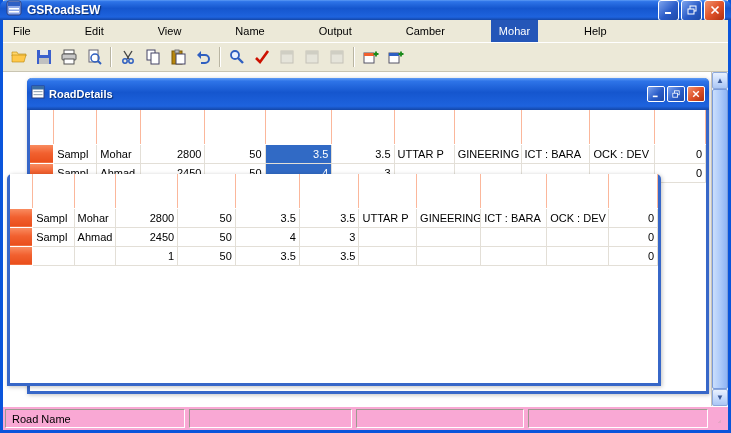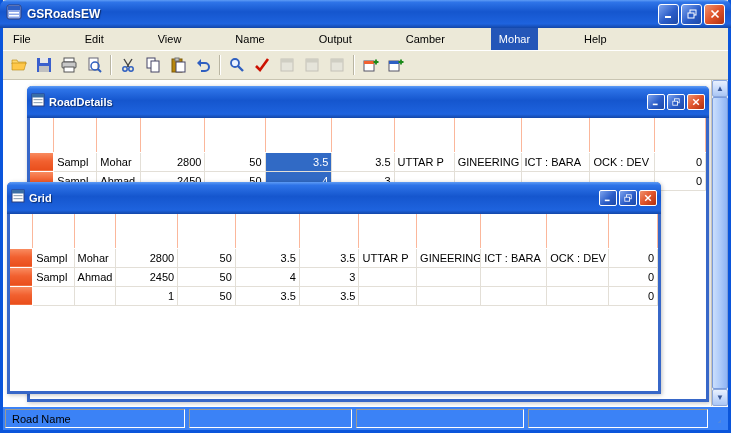--- a/index.html
+++ b/index.html
@@ -1,20 +1,20 @@
 <!DOCTYPE html>
 <html><head>
 <meta charset="utf-8">
 <style>
   *{box-sizing:border-box;margin:0;padding:0;}
   html,body{width:731px;height:433px;}
   body{font-family:"Liberation Sans",sans-serif;overflow:hidden;background:#ECE9D8;}
   .window{width:731px;height:433px;border:3px solid #0A55DB;border-top:none;display:flex;flex-direction:column;background:#ECE9D8;}
   
-  .titlebar{height:28px;margin:0 -3px;border-radius:7px 7px 0 0;flex:0 0 auto;
+  .titlebar{height:20px;margin:0 -3px;border-radius:7px 7px 0 0;flex:0 0 auto;
     background:linear-gradient(180deg,#5E9CF5 0%,#2E74E8 8%,#1556CE 42%,#1E63DE 85%,#1346A8 100%);
     display:flex;align-items:center;padding:0 6px;}
   .title-text{color:#fff;font-weight:bold;font-size:12px;text-shadow:1px 1px 1px #0a2a6a;margin-left:5px;flex:1;}
   .tb-btn{width:21px;height:21px;margin-left:2px;border-radius:3px;border:1px solid #fff;
     display:flex;align-items:center;justify-content:center;flex:0 0 auto;}
   .tb-btn.blue{background:linear-gradient(135deg,#7FA5EE,#2A5CC8 55%,#1E4AA8);}
   .tb-btn.red{background:linear-gradient(135deg,#F0926E,#E0532A 50%,#B03010);}
   
   .menubar{height:22px;background:#ECE9D8;display:flex;align-items:stretch;padding-left:2px;flex:0 0 auto;gap:38px;}
   .menu-item{display:flex;align-items:center;padding:0 8px;font-size:11px;color:#000;}
@@ -52,21 +52,21 @@
   .grid td:nth-child(7),.grid td:nth-child(12){text-align:right;}
   
   .scrollbar{position:absolute;top:0;right:0;width:17px;height:100%;background:#ECF3FD;
     border-left:1px solid #C8C4B8;display:flex;flex-direction:column;z-index:5;}
   .sb-btn{height:17px;flex:0 0 auto;background:linear-gradient(180deg,#E9F1FE,#C3D8FB 60%,#AAC6F4);
     border:1px solid #8CA8DC;border-radius:2px;display:flex;align-items:center;justify-content:center;
     font-size:8px;color:#3B5998;line-height:1;}
   .sb-thumb{flex:1;background:linear-gradient(90deg,#CADEFC,#AECBFA 50%,#8FB4F4);
     border:1px solid #7A9CDC;border-radius:2px;}
   
-  .statusbar{height:24px;background:#3b82f6;display:flex;align-items:stretch;gap:4px;
+  .statusbar{height:24px;background:#f9a8d4;display:flex;align-items:stretch;gap:4px;
     padding:2px 1px 2px 2px;border-top:1px solid #fff;flex:0 0 auto;}
   .sb-panel{border:1px solid;border-color:#9D9A90 #FFF #FFF #9D9A90;font-size:11px;
     display:flex;align-items:center;padding:0 6px;color:#000;}
   .sb-panel.p1{width:180px;}
   .sb-panel.p2{width:163px;}
   .sb-panel.p3{width:168px;}
   .sb-panel.p4{flex:1;}
   .grip{width:15px;display:flex;align-items:flex-end;justify-content:flex-end;border:none;}
 </style>
 </head>
@@ -305,47 +305,20 @@
                 <td></td>
                 <td></td>
                 <td>0</td>
               </tr>
             </tbody>
           </table>
       </div>
     </div>
 
     <div class="child gridwin">
-      <div class="child-titlebar">
-        <span>
-          <svg width="14" height="14" viewBox="0 0 14 14">
-              <rect x="1" y="1" width="12" height="12" fill="#fff" stroke="#2B3F7E"></rect>
-              <rect x="1" y="1" width="12" height="3.5" fill="#3A6EA5"></rect>
-              <rect x="2.5" y="6" width="9" height="1.2" fill="#9AB"></rect>
-              <rect x="2.5" y="9" width="9" height="1.2" fill="#9AB"></rect>
-            </svg>
-        </span>
-        <span class="child-title">Grid</span>
-        <span class="cb-btn tb-btn blue" style="width:18px;height:16px">
-          <svg width="8" height="8" viewBox="0 0 10 10">
-              <rect x="1" y="7" width="6" height="2" fill="#fff"></rect>
-            </svg>
-        </span>
-        <span class="cb-btn tb-btn blue" style="width:18px;height:16px">
-          <svg width="8" height="8" viewBox="0 0 10 10">
-              <rect x="3" y="1" width="6" height="5" fill="none" stroke="#fff"></rect>
-              <rect x="1" y="4" width="6" height="5" fill="#2A5CC8" stroke="#fff"></rect>
-            </svg>
-        </span>
-        <span class="cb-btn tb-btn red" style="width:18px;height:16px">
-          <svg width="8" height="8" viewBox="0 0 10 10">
-              <path d="M1.5 1.5 L8.5 8.5 M8.5 1.5 L1.5 8.5" stroke="#fff" stroke-width="1.8"></path>
-            </svg>
-        </span>
-      </div>
       <div class="child-body">
         <table class="grid">
             <colgroup>
               <col style="width: 3.5%;">
               <col style="width: 6.4%;">
               <col style="width: 6.4%;">
               <col style="width: 9.6%;">
               <col style="width: 8.9%;">
               <col style="width: 9.9%;">
               <col style="width: 9.2%;">

